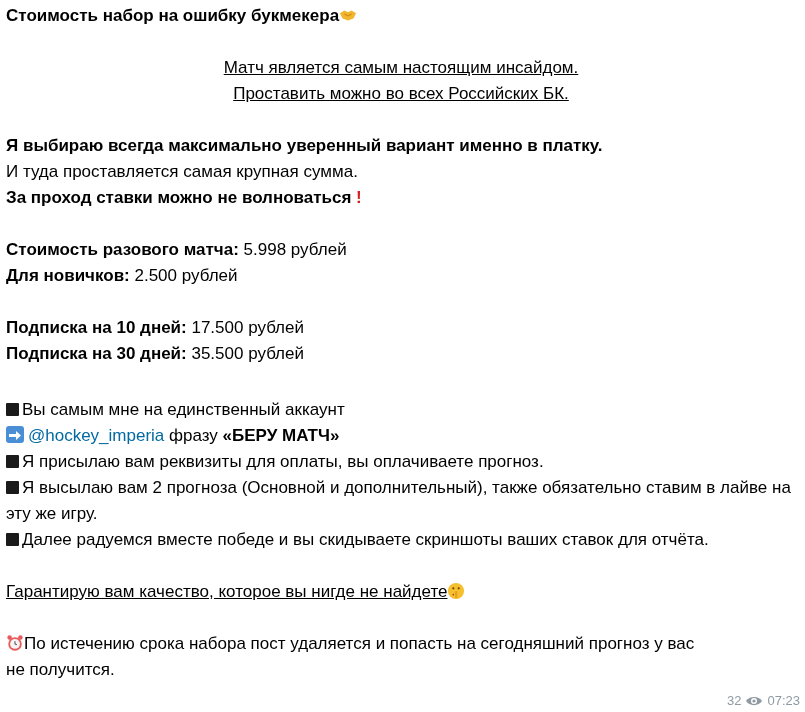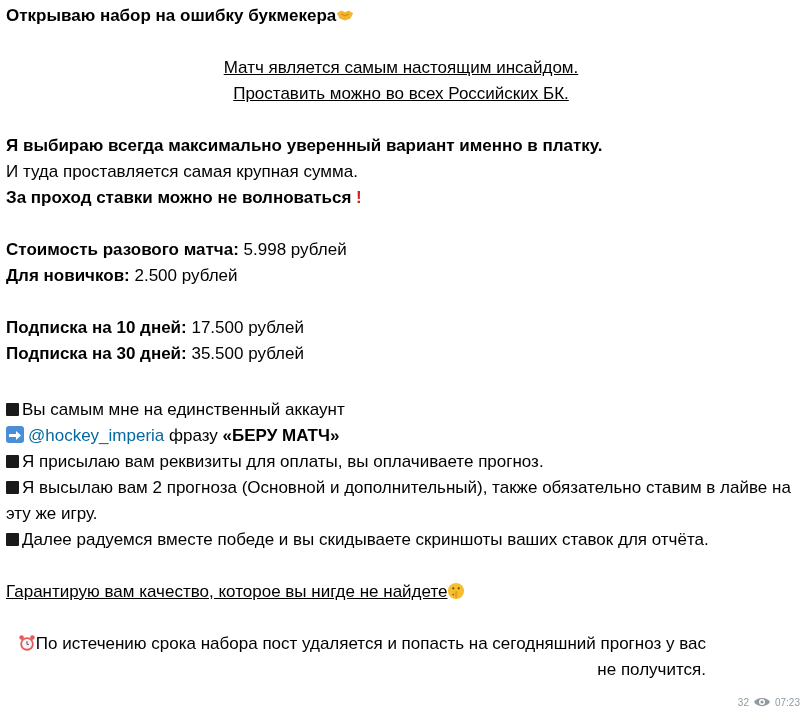--- a/index.html
+++ b/index.html
@@ -55,34 +55,34 @@
       position: relative;
     }
     .excl {
       color: #d62020;
       font-weight: bold;
     }
     .meta {
       position: absolute;
       right: 5px;
       bottom: 4px;
-      font-size: 10px;
+      font-size: 13px;
       color: #8f9aa3;
       display: flex;
       align-items: center;
       gap: 4px;
     }
-    .last-line { padding-right: 90px; text-align: right; }
+    .last-line { padding-right: 90px; }
   </style>
 </head>
 <body>
 
 <div class="message">
   <div class="line b">
-    <span>Открываю набор на ошибку букмекера</span><svg class="emoji" viewBox="0 0 20 20">
+    <span>Стоимость набор на ошибку букмекера</span><svg class="emoji" viewBox="0 0 20 20">
         <path d="M1 8 L6 5 L10 7 L14 5 L19 8 L16 14 L10 16 L4 14 Z" fill="#f2b530"></path>
         <path d="M6 9 L10 11 L14 9" stroke="#d18a12" stroke-width="1.2" fill="none"></path>
       </svg>
   </div>
   <div class="blank"></div>
   <div class="line u">Матч является самым настоящим инсайдом.</div>
   <div class="line u">Проставить можно во всех Российских БК.</div>
   <div class="blank"></div>
   <div class="line b">Я выбираю всегда максимально уверенный вариант именно в платку.</div>
   <div class="line">И туда проставляется самая крупная сумма.</div>

